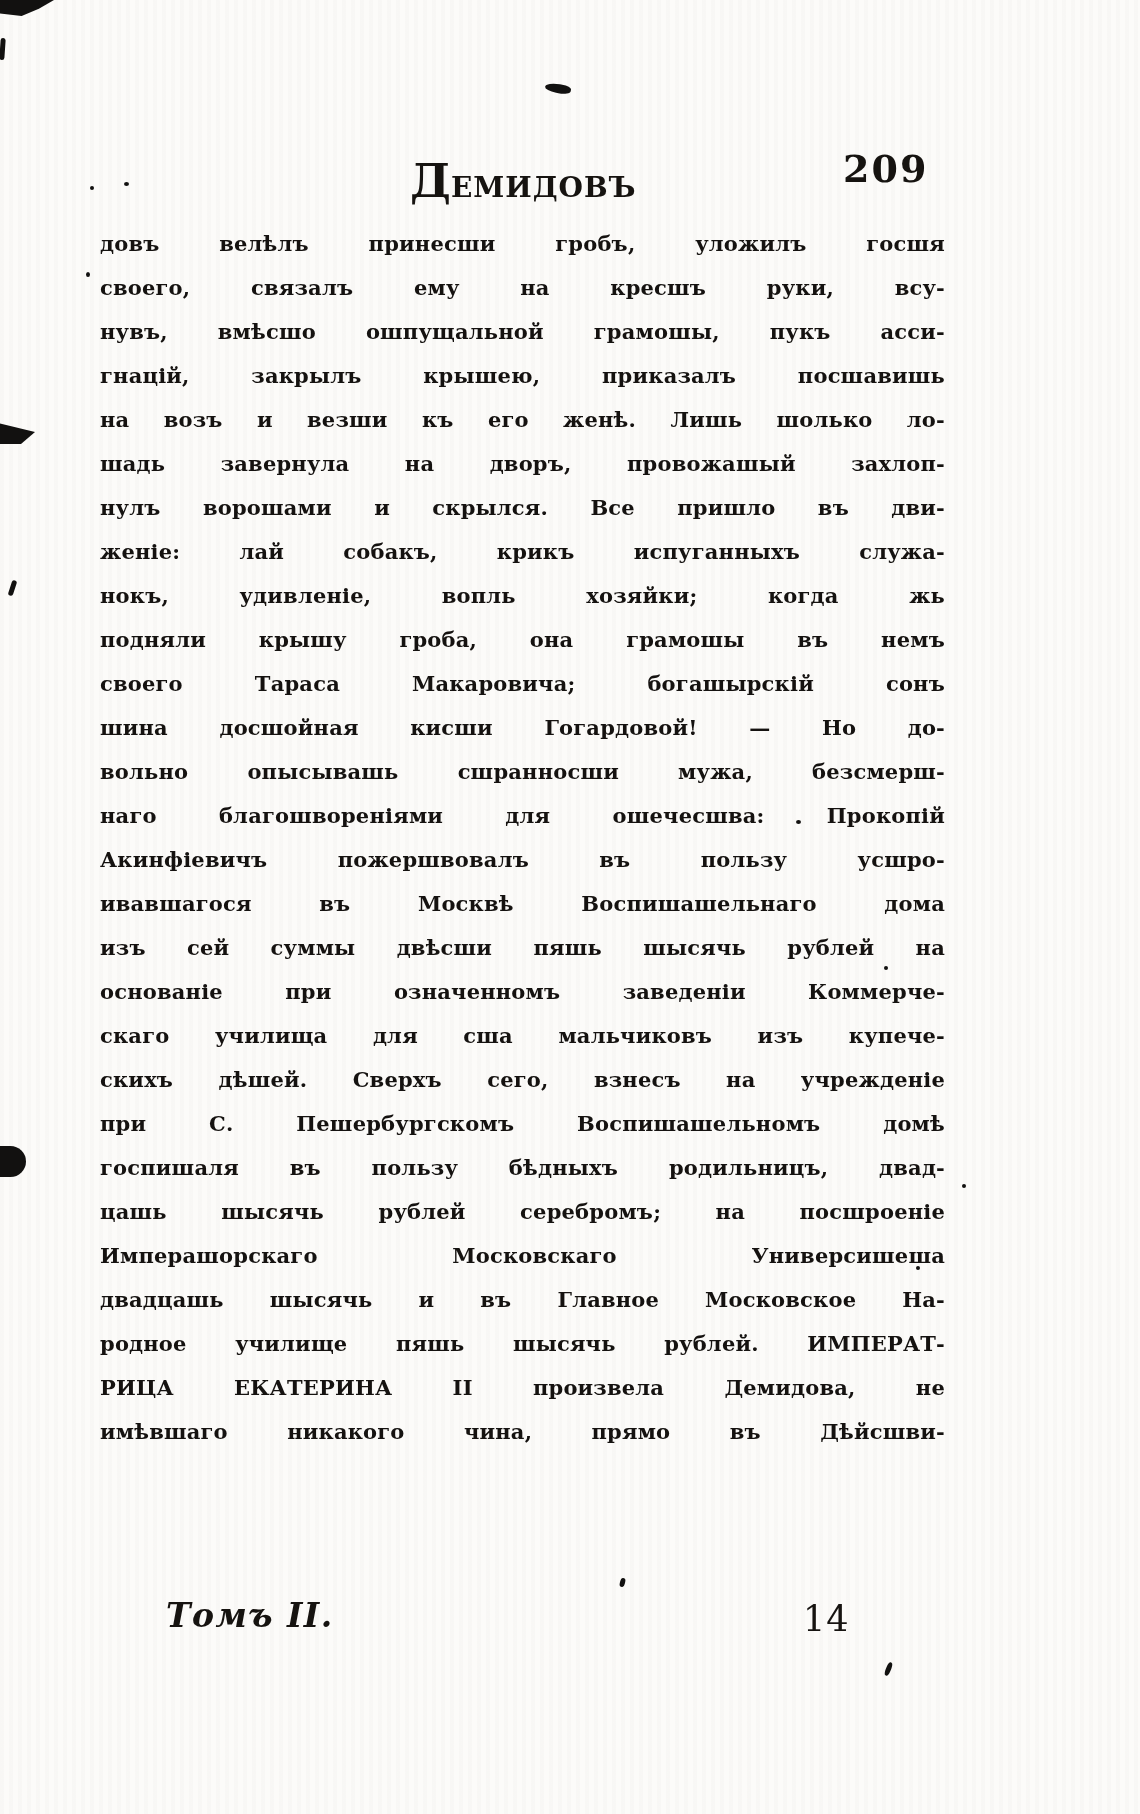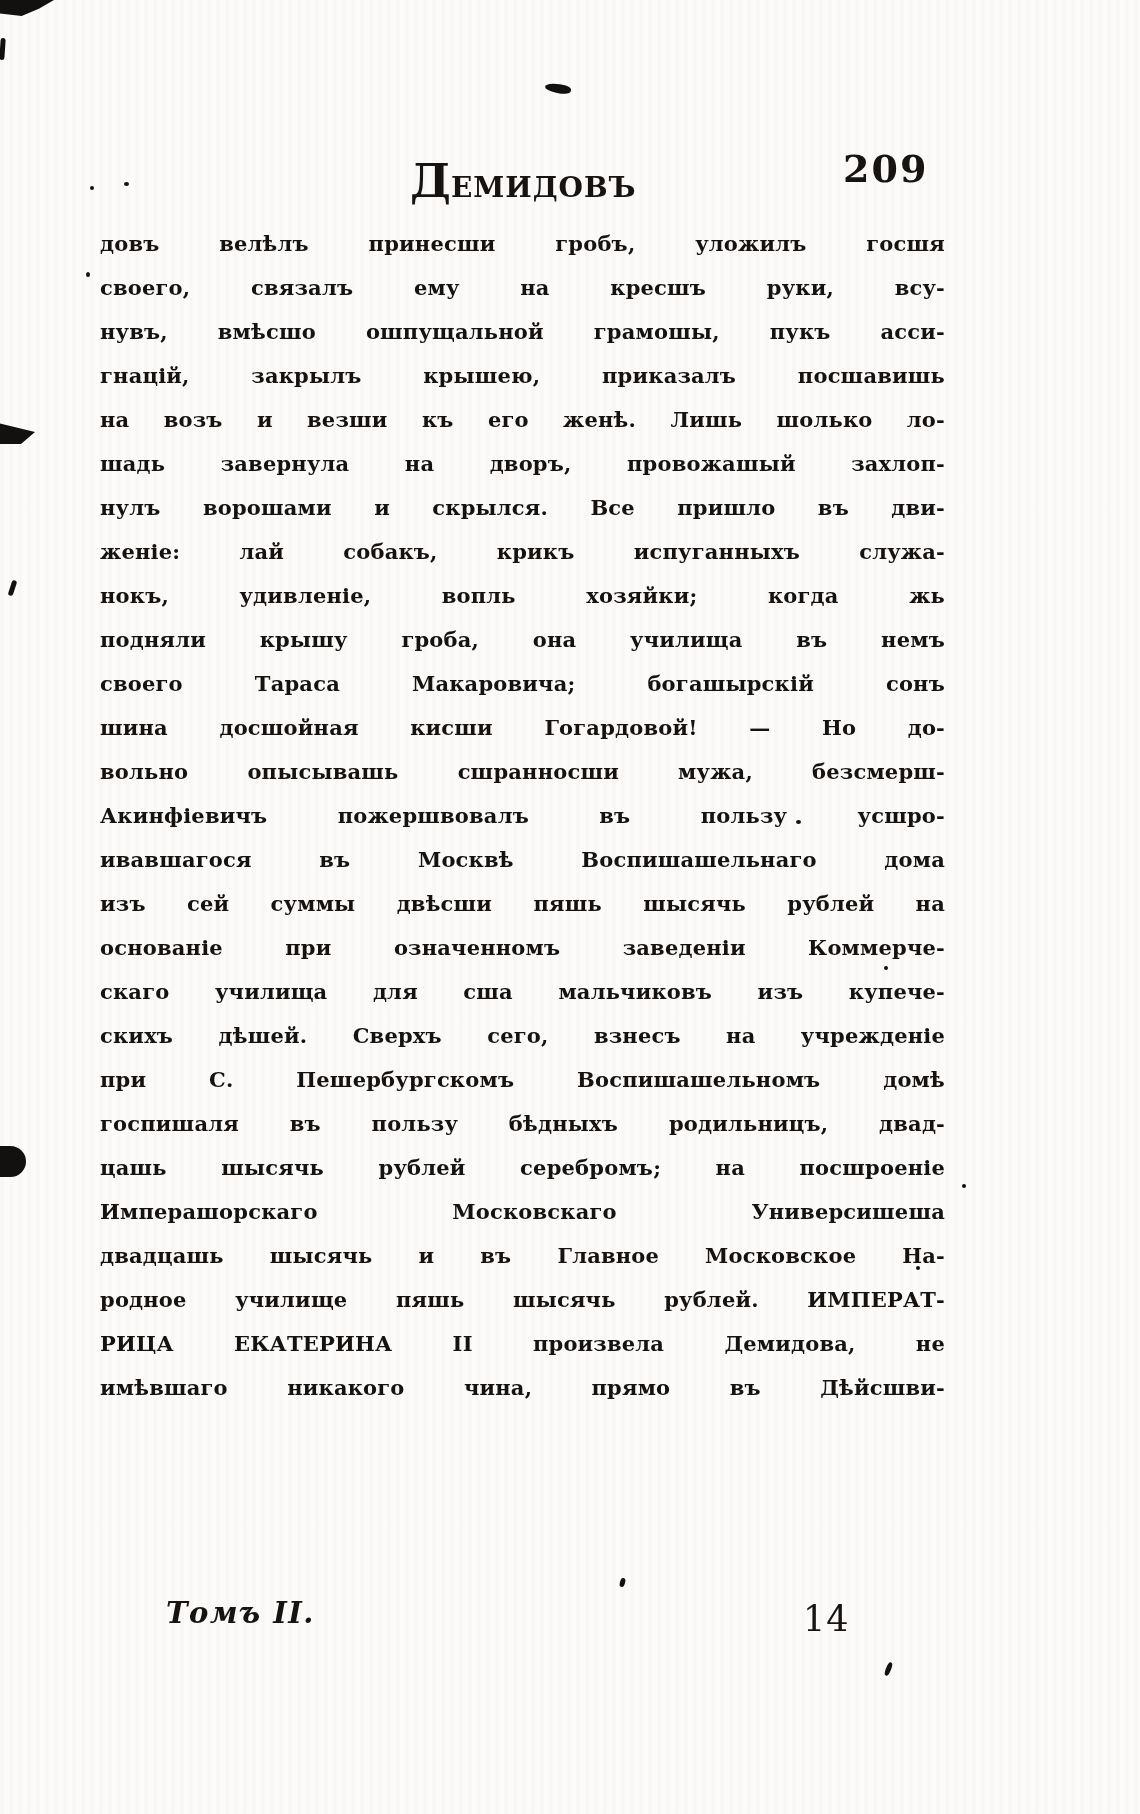--- a/index.html
+++ b/index.html
@@ -38,21 +38,21 @@
     letter-spacing:0.2px;
     text-align:justify;
     -moz-text-align-last:justify;
     text-align-last:justify;
     white-space:normal;
     color:#151210;
   }
   
   .footer-volume{
     position:absolute;left:166px;top:1596px;
-    font-size:29px;font-weight:bold;font-style:italic;
+    font-size:33px;font-weight:bold;font-style:italic;
     letter-spacing:1.5px;line-height:1.2;
   }
   .footer-sig{
     position:absolute;left:803px;top:1598px;
     font-size:35px;font-weight:normal;line-height:1.2;letter-spacing:1px;
   }
   
   .ink{position:absolute;background:#121110;}
   .corner-blot{left:0;top:0;width:54px;height:16px;
     clip-path:polygon(0 0,100% 0,72% 55%,40% 100%,0 85%);}
@@ -87,24 +87,25 @@
   <div class="body-text">
       <div class="line">довъ велѣлъ принесши гробъ, уложилъ госшя</div>
       <div class="line">своего, связалъ ему на кресшъ руки, всу-</div>
       <div class="line">нувъ, вмѣсшо ошпущальной грамошы, пукъ асси-</div>
       <div class="line">гнацій, закрылъ крышею, приказалъ посшавишь</div>
       <div class="line">на возъ и везши къ его женѣ. Лишь шолько ло-</div>
       <div class="line">шадь завернула на дворъ, провожашый захлоп-</div>
       <div class="line">нулъ ворошами и скрылся. Все пришло въ дви-</div>
       <div class="line">женіе: лай собакъ, крикъ испуганныхъ служа-</div>
       <div class="line">нокъ, удивленіе, вопль хозяйки; когда жь</div>
-      <div class="line">подняли крышу гроба, она училища въ немъ</div>
+      <div class="line">подняли крышу гроба, она грамошы въ немъ</div>
       <div class="line">своего Тараса Макаровича; богашырскій сонъ</div>
       <div class="line">шина досшойная кисши Гогардовой! — Но до-</div>
       <div class="line">вольно опысывашь сшранносши мужа, безсмерш-</div>
+      <div class="line">наго благошвореніями для ошечесшва: Прокопій</div>
       <div class="line">Акинфіевичъ пожершвовалъ въ пользу усшро-</div>
       <div class="line">ивавшагося въ Москвѣ Воспишашельнаго дома</div>
       <div class="line">изъ сей суммы двѣсши пяшь шысячь рублей на</div>
       <div class="line">основаніе при означенномъ заведеніи Коммерче-</div>
       <div class="line">скаго училища для сша мальчиковъ изъ купече-</div>
       <div class="line">скихъ дѣшей. Сверхъ сего, взнесъ на учрежденіе</div>
       <div class="line">при С. Пешербургскомъ Воспишашельномъ домѣ</div>
       <div class="line">госпишаля въ пользу бѣдныхъ родильницъ, двад-</div>
       <div class="line">цашь шысячь рублей серебромъ; на посшроеніе</div>
       <div class="line">Имперашорскаго Московскаго Универсишеша</div>

